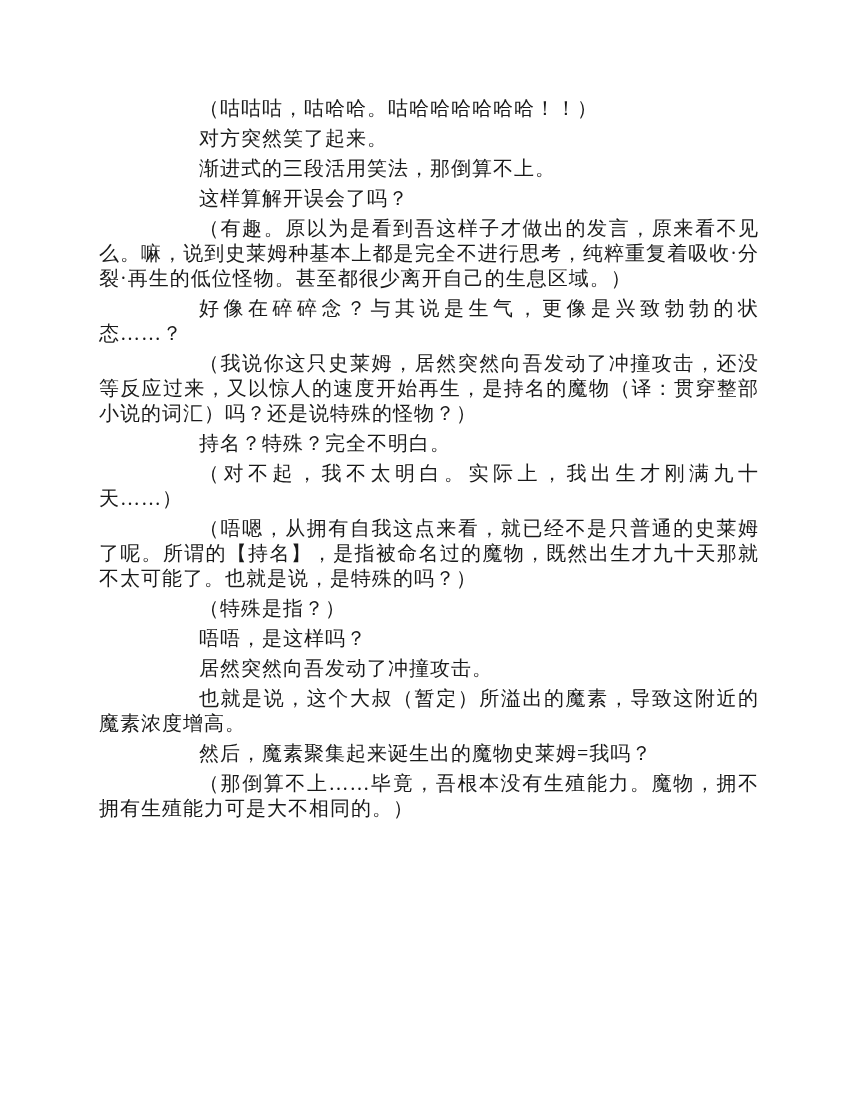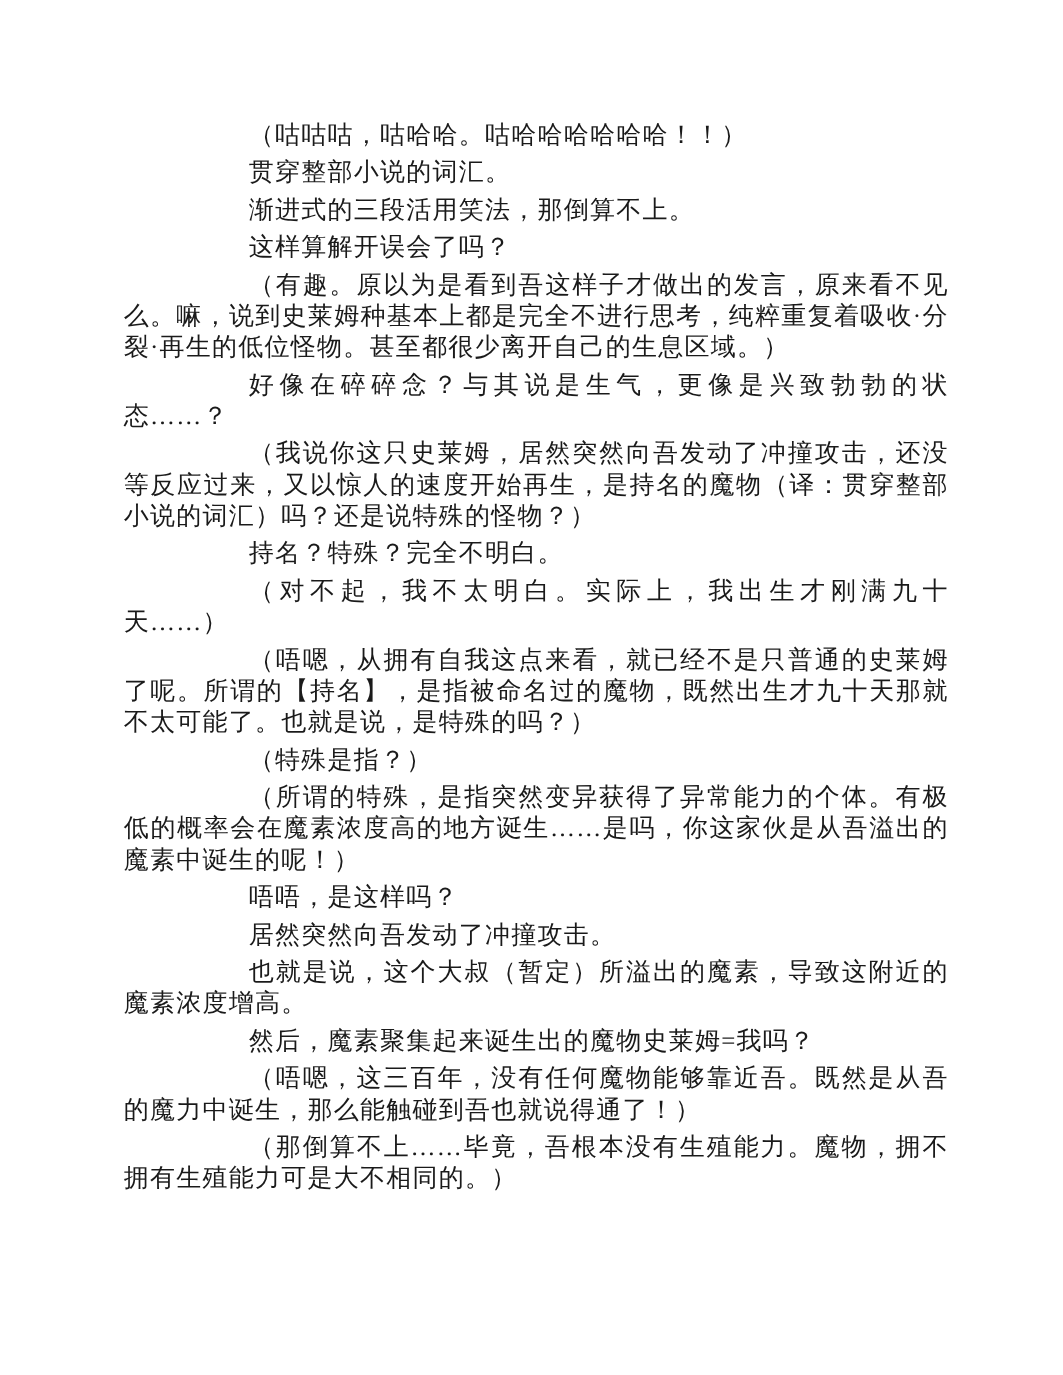--- a/index.html
+++ b/index.html
@@ -26,30 +26,28 @@
   .page p {
     margin: 0 0 5px 0;
     text-indent: 100px;
   }
 </style>
 </head>
 <body>
 
 <div class="page">
   <p>（咕咕咕，咕哈哈。咕哈哈哈哈哈哈！！）</p>
-  <p>贯穿整部小说的词汇。</p>
+  <p>对方突然笑了起来。</p>
   <p>渐进式的三段活用笑法，那倒算不上。</p>
   <p>这样算解开误会了吗？</p>
   <p>（有趣。原以为是看到吾这样子才做出的发言，原来看不见么。嘛，说到史莱姆种基本上都是完全不进行思考，纯粹重复着吸收·分裂·再生的低位怪物。甚至都很少离开自己的生息区域。）</p>
   <p>好像在碎碎念？与其说是生气，更像是兴致勃勃的状态……？</p>
   <p>（我说你这只史莱姆，居然突然向吾发动了冲撞攻击，还没等反应过来，又以惊人的速度开始再生，是持名的魔物（译：贯穿整部小说的词汇）吗？还是说特殊的怪物？）</p>
   <p>持名？特殊？完全不明白。</p>
   <p>（对不起，我不太明白。实际上，我出生才刚满九十天……）</p>
   <p>（唔嗯，从拥有自我这点来看，就已经不是只普通的史莱姆了呢。所谓的【持名】，是指被命名过的魔物，既然出生才九十天那就不太可能了。也就是说，是特殊的吗？）</p>
   <p>（特殊是指？）</p>
-  <p>（所谓的特殊，是指突然变异获得了异常能力的个体。有极低的概率会在魔素浓度高的地方诞生……是吗，你这家伙是从吾溢出的魔素中诞生的呢！）</p>
   <p>唔唔，是这样吗？</p>
   <p>居然突然向吾发动了冲撞攻击。</p>
   <p>也就是说，这个大叔（暂定）所溢出的魔素，导致这附近的魔素浓度增高。</p>
   <p>然后，魔素聚集起来诞生出的魔物史莱姆=我吗？</p>
-  <p>（唔嗯，这三百年，没有任何魔物能够靠近吾。既然是从吾的魔力中诞生，那么能触碰到吾也就说得通了！）</p>
   <p>（那倒算不上……毕竟，吾根本没有生殖能力。魔物，拥不拥有生殖能力可是大不相同的。）</p>
 </div>
 
 </body></html>

